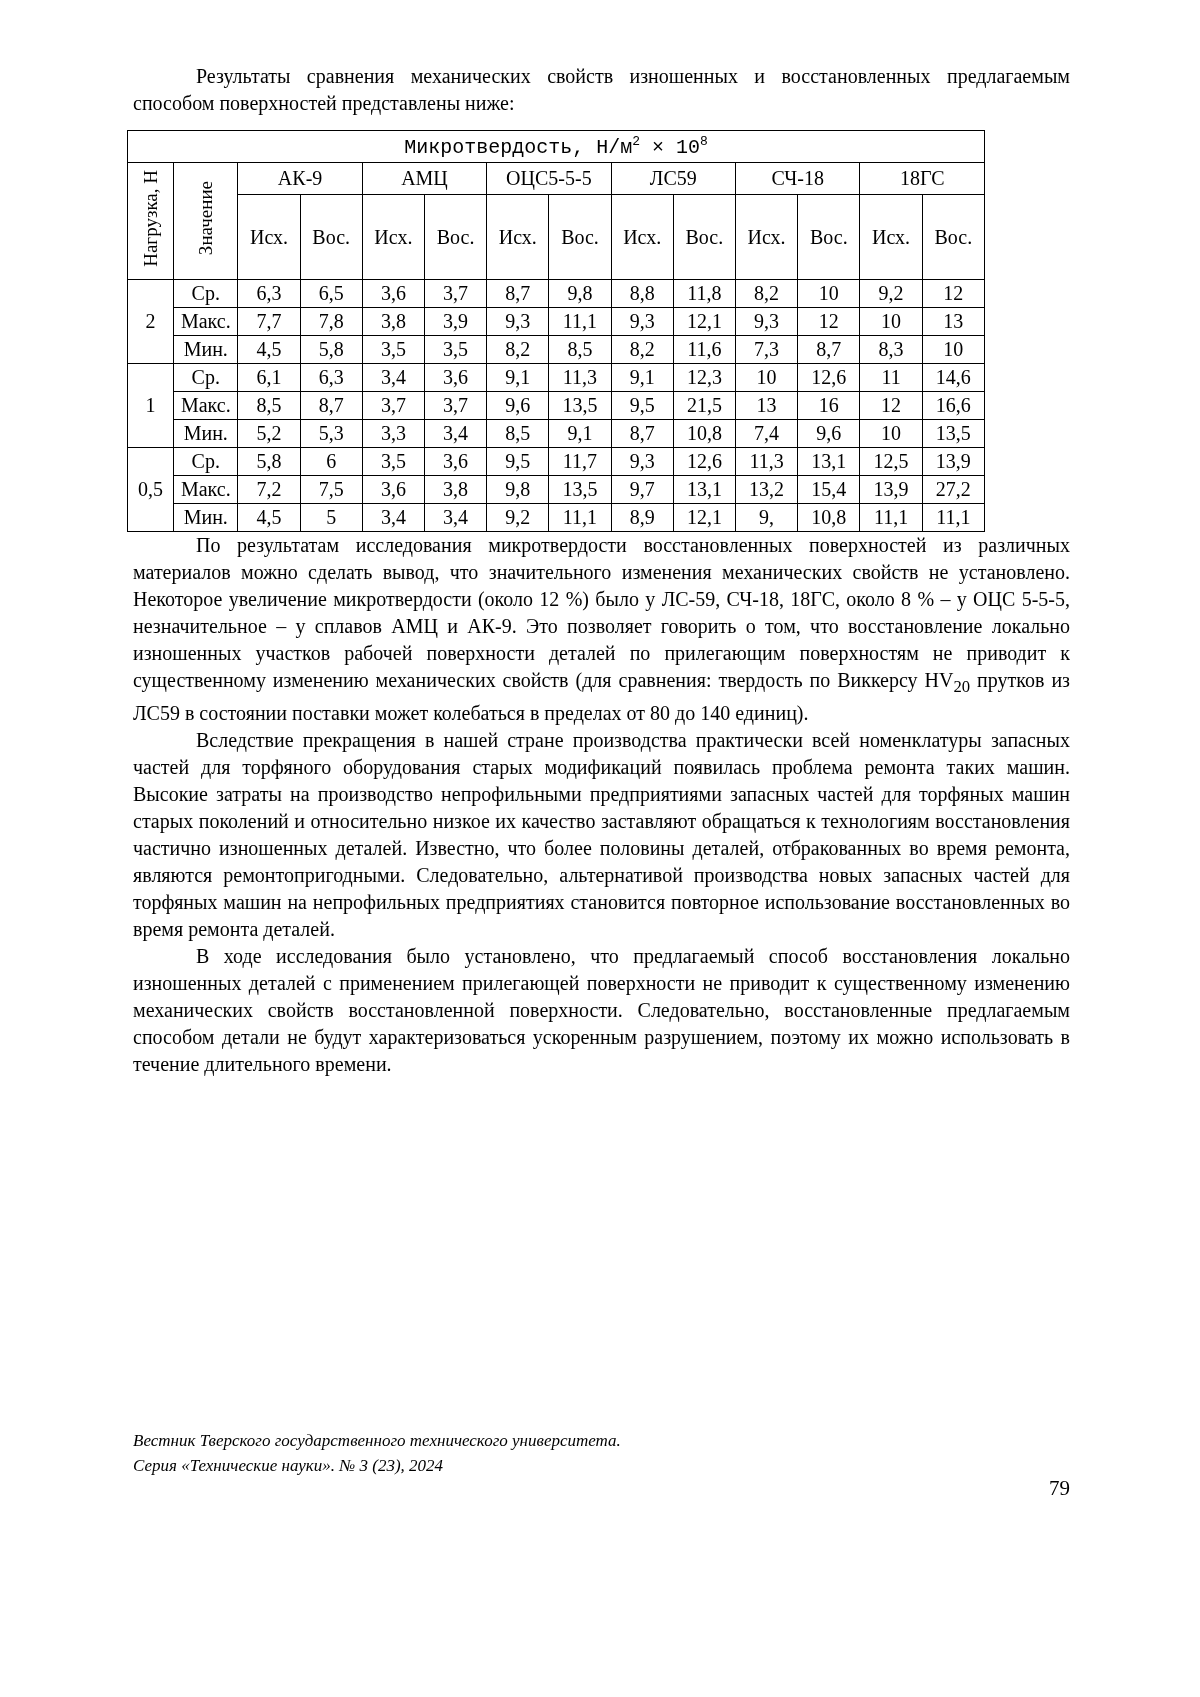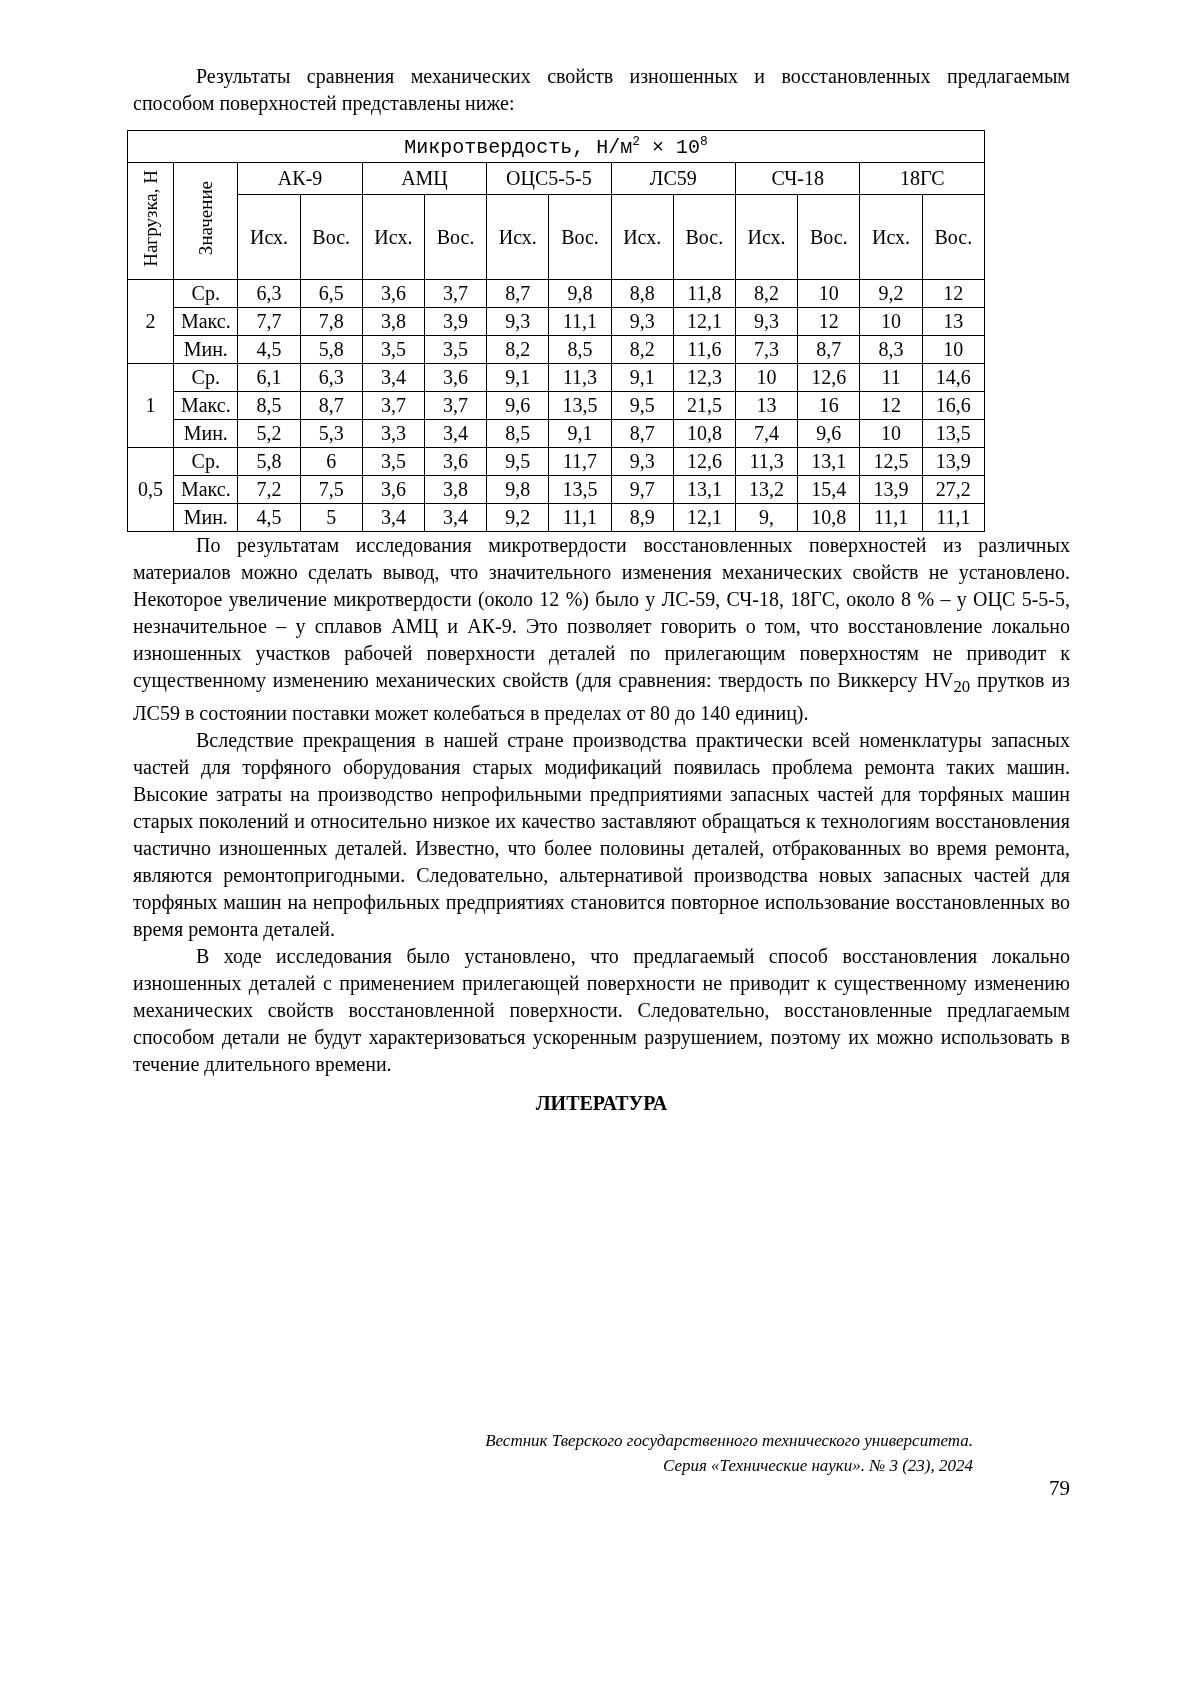--- a/index.html
+++ b/index.html
@@ -54,21 +54,21 @@
     line-height: 27px;
     text-align: center;
     font-weight: bold;
     margin: 12px 0 0 0;
   }
   .footer {
     position: absolute;
     left: 133px;
     top: 1428px;
     width: 840px;
-    text-align: right;
+    text-align: left;
     font-style: italic;
     font-size: 17px;
     line-height: 25px;
   }
   .pagenum {
     position: absolute;
     top: 1476px;
     left: 1020px;
     width: 50px;
     font-size: 21px;
@@ -266,21 +266,20 @@
           <td class="val">11,1</td>
         </tr>
       </tbody>
   </table>
 
   <p class="para mt18"><span>По результатам исследования микротвердости восстановленных поверхностей из различных материалов можно сделать вывод, что значительного изменения механических свойств не установлено. Некоторое увеличение микротвердости (около 12 %) было у ЛС-59, СЧ-18, 18ГС, около 8 % – у ОЦС 5-5-5, незначительное – у сплавов АМЦ и АК-9. Это позволяет говорить о том, что восстановление локально изношенных участков рабочей поверхности деталей по прилегающим поверхностям не приводит к существенному изменению механических свойств (для сравнения: твердость по Виккерсу HV</span><sub>20</sub><span> прутков из ЛС59 в состоянии поставки может колебаться в пределах от 80 до 140 единиц).</span></p>
 
   <p class="para">Вследствие прекращения в нашей стране производства практически всей номенклатуры запасных частей для торфяного оборудования старых модификаций появилась проблема ремонта таких машин. Высокие затраты на производство непрофильными предприятиями запасных частей для торфяных машин старых поколений и относительно низкое их качество заставляют обращаться к технологиям восстановления частично изношенных деталей. Известно, что более половины деталей, отбракованных во время ремонта, являются ремонтопригодными. Следовательно, альтернативой производства новых запасных частей для торфяных машин на непрофильных предприятиях становится повторное использование восстановленных во время ремонта деталей.</p>
   <p class="para">В ходе исследования было установлено, что предлагаемый способ восстановления локально изношенных деталей с применением прилегающей поверхности не приводит к существенному изменению механических свойств восстановленной поверхности. Следовательно, восстановленные предлагаемым способом детали не будут характеризоваться ускоренным разрушением, поэтому их можно использовать в течение длительного времени.</p>
 
-  <h2 class="center">ЛИТЕРАТУРА</h2>
 
 </div>
 
 <div class="footer">
   <div>Вестник Тверского государственного технического университета.</div>
   <div>Серия «Технические науки». № 3 (23), 2024</div>
 </div>
 
 <div class="pagenum">79</div>
 

